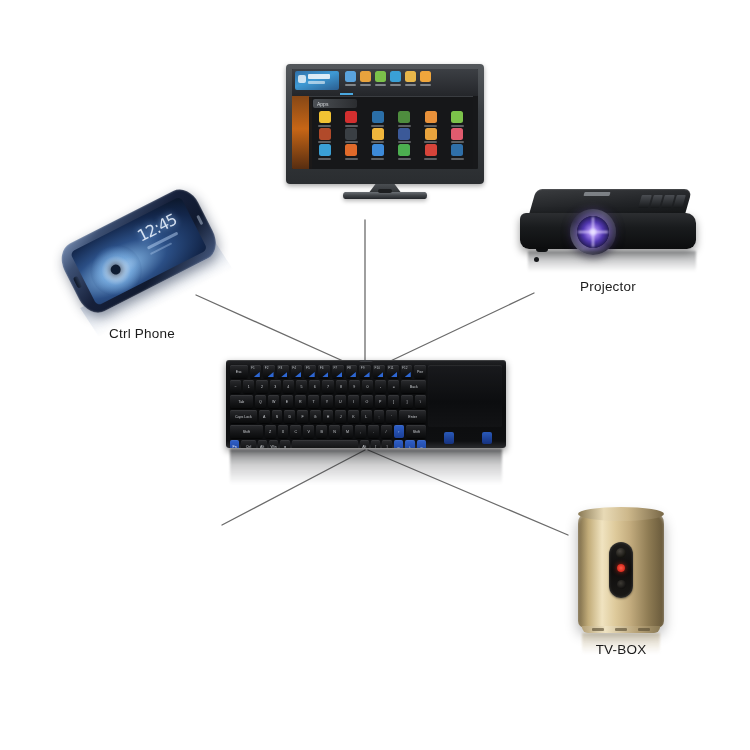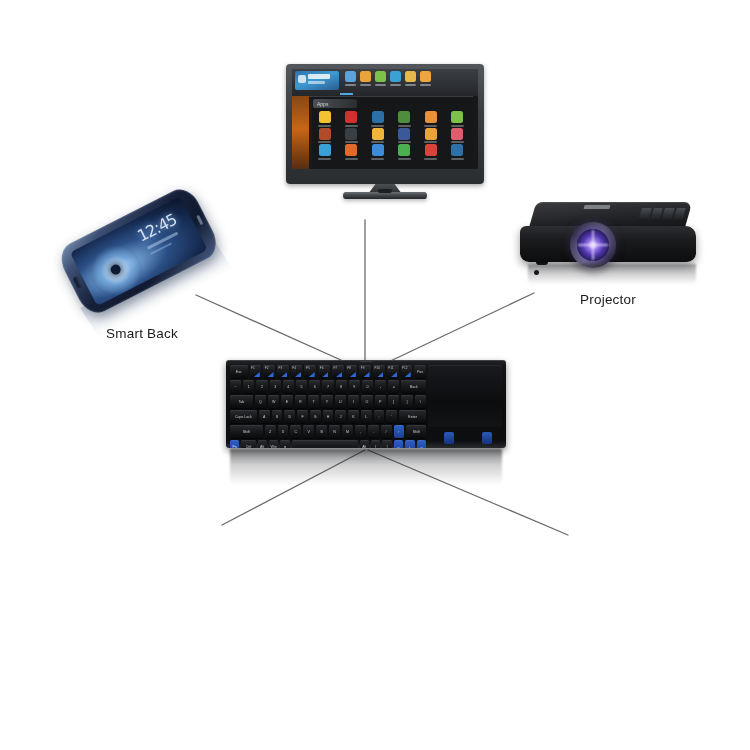--- a/index.html
+++ b/index.html
@@ -116,21 +116,21 @@
     background:rgba(200,215,235,.45);}
   .phone-reflection{
     position:absolute;left:30px;top:82px;width:150px;height:48px;
     transform:rotate(-27deg) skewX(6deg);transform-origin:50% 0%;
     background:linear-gradient(180deg,rgba(150,170,200,.40),rgba(255,255,255,0) 72%);
     border-radius:0 0 16px 16px;filter:blur(.6px);
   }
   #phone-node .caption{top:134px;}
 
   
-  #proj-node{left:508px;top:196px;width:200px;height:120px;}
+  #proj-node{left:508px;top:183px;width:200px;height:120px;}
   .proj-wrap{position:absolute;left:6px;top:0;width:186px;height:80px;}
   .proj-top{
     position:absolute;left:18px;top:6px;width:156px;height:30px;
     background:linear-gradient(175deg,#3a3c3f 0%,#202225 55%,#111314 100%);
     border-radius:6px 8px 3px 3px;
     transform:skewX(-16deg);
     box-shadow:inset 0 1px 1px rgba(255,255,255,.12);
   }
   .proj-vents{position:absolute;right:16px;top:12px;width:44px;height:13px;
     display:grid;grid-template-columns:repeat(4,1fr);gap:2px;transform:skewX(-16deg);}
@@ -437,21 +437,21 @@
         <div class="phone-home"></div>
         <div class="phone-speaker"></div>
         <div class="phone-screen">
           <div class="phone-ripple"></div>
           <div class="phone-clock">12:45</div>
           <div class="phone-sub"></div>
           <div class="phone-sub2"></div>
         </div>
       </div>
     </div>
-    <div class="caption">Smart Back</div>
+    <div class="caption">Ctrl Phone</div>
   </div>
 
   <div class="node" id="proj-node">
     <div class="proj-wrap">
       <div class="proj-top"></div>
       <div class="proj-badge"></div>
       <div class="proj-vents">
         <i></i>
         <i></i>
         <i></i>
@@ -603,14 +603,31 @@
           </div>
         </div>
       <div class="kb-touch"></div>
       <div class="kb-mb left"></div>
       <div class="kb-mb right"></div>
     </div>
     <div class="kb-reflection"></div>
   </div>
 
 
+  <div class="node" id="tvbox-node">
+    <div class="box-reflection"></div>
+    <div class="box-body">
+      <div class="box-top"></div>
+      <div class="box-panel">
+        <div class="box-cam"></div>
+        <div class="box-led"></div>
+        <div class="box-sensor"></div>
+      </div>
+    </div>
+    <div class="box-feet">
+      <i style="left:10px"></i>
+      <i style="left:33px"></i>
+      <i style="left:56px"></i>
+    </div>
+    <div class="caption">TV-BOX</div>
+  </div>
 
 </div>
 
 </body></html>

